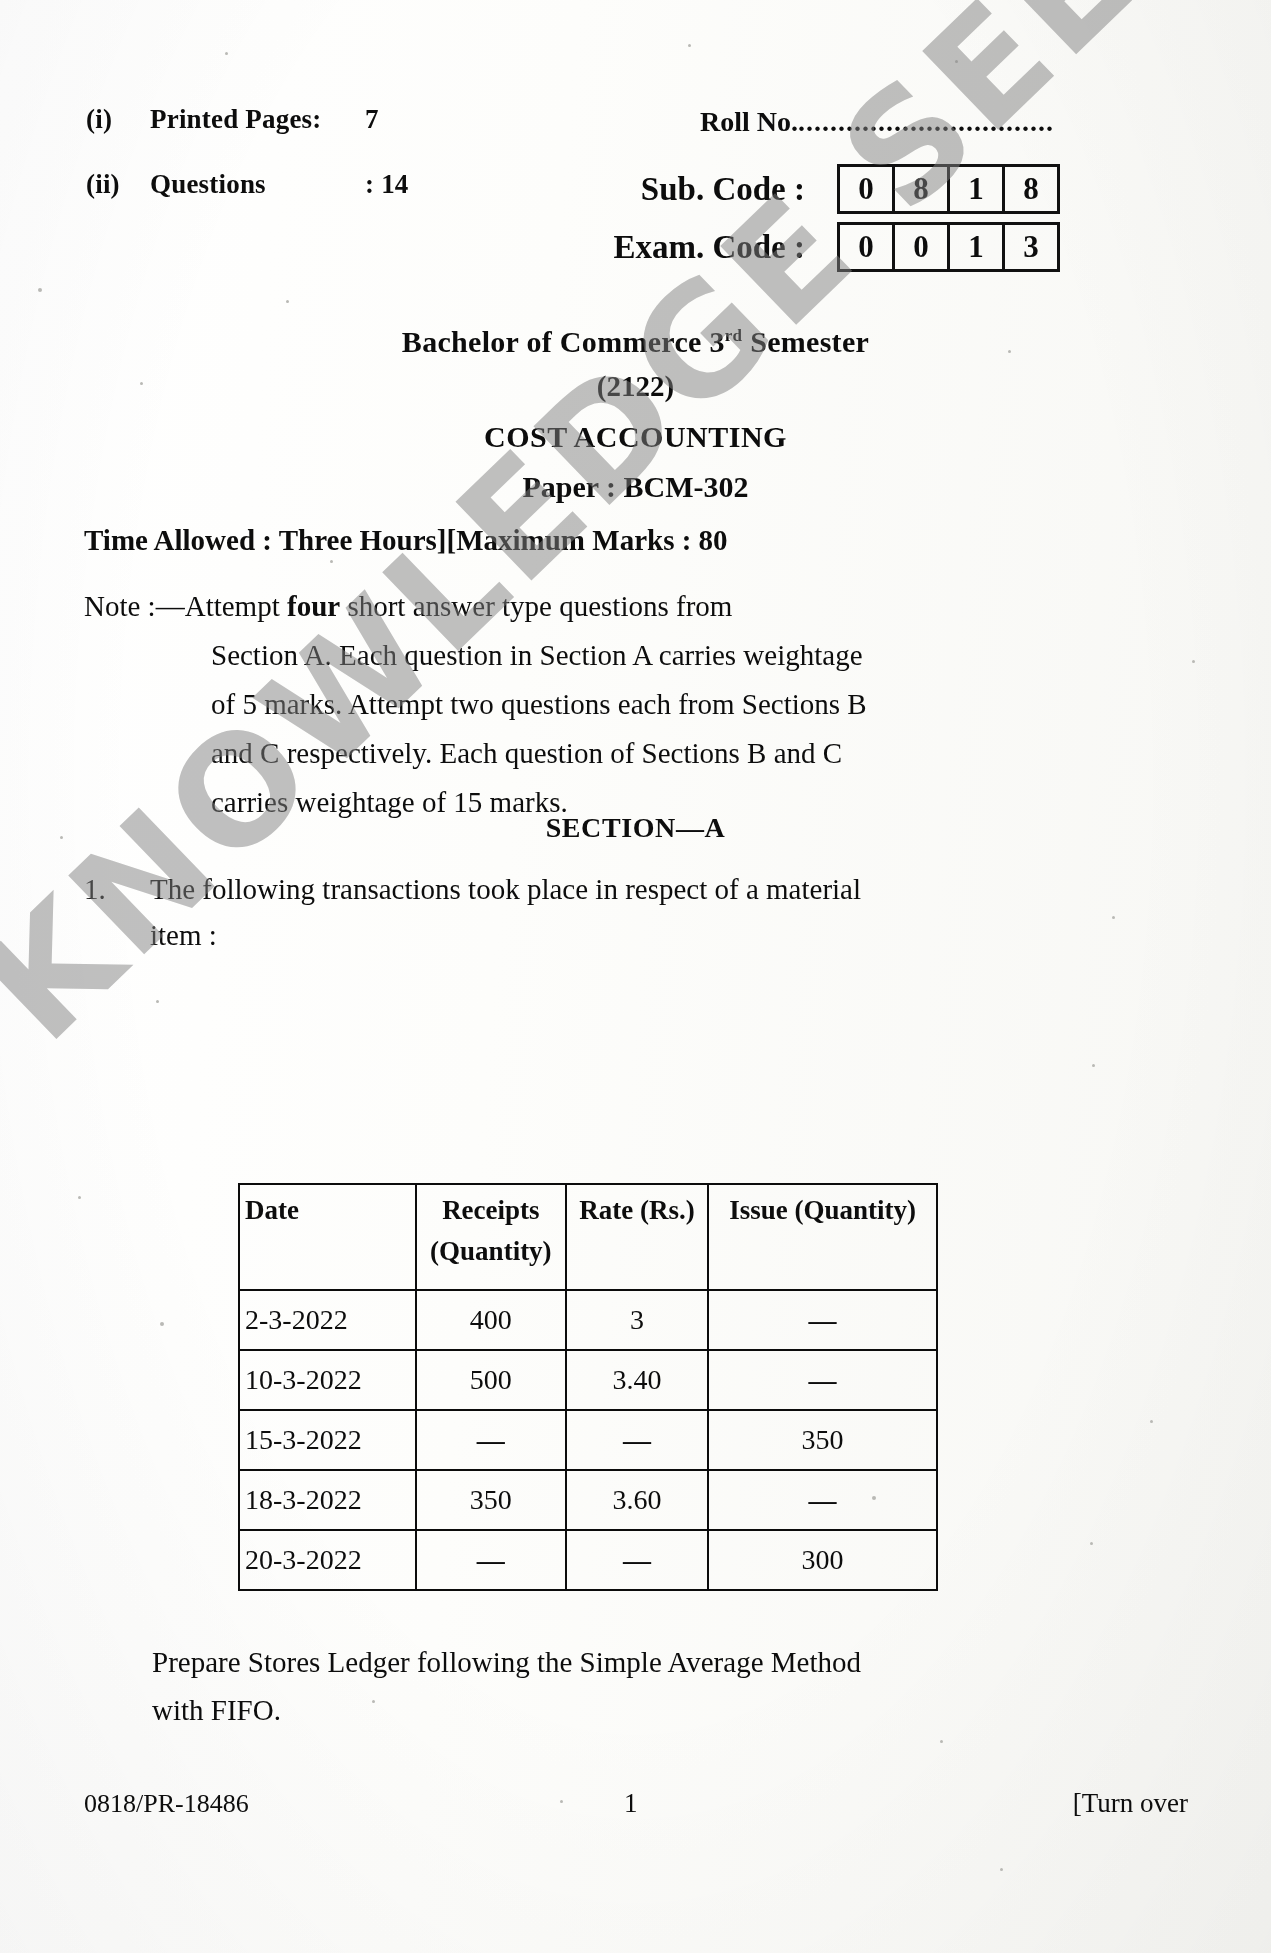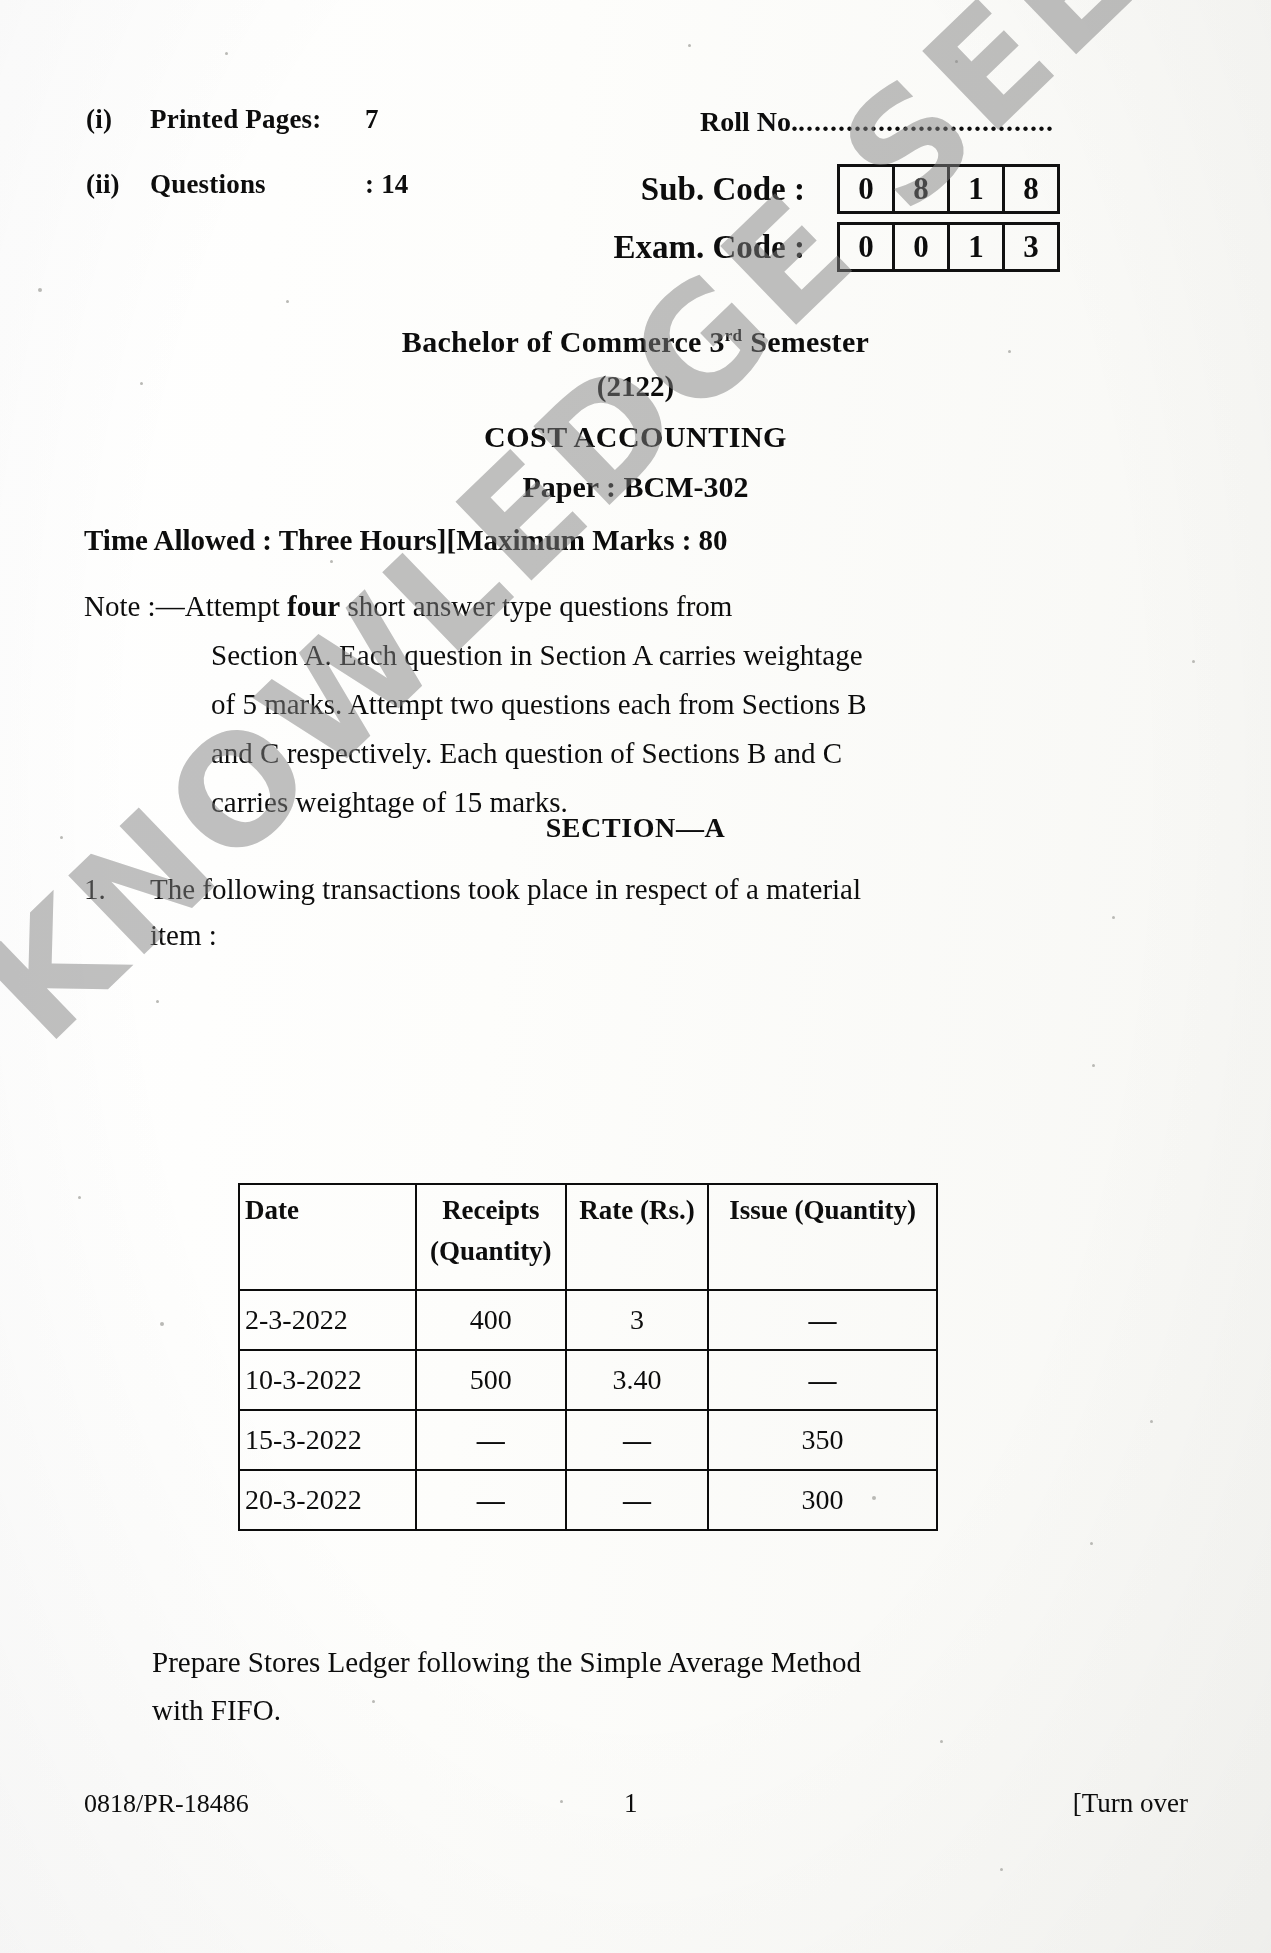--- a/index.html
+++ b/index.html
@@ -403,20 +403,26 @@
             <td class="c-date">10-3-2022</td>
             <td>500</td>
             <td>3.40</td>
             <td class="dash">—</td>
           </tr>
           <tr>
             <td class="c-date">15-3-2022</td>
             <td class="dash">—</td>
             <td class="dash">—</td>
             <td>350</td>
+          </tr>
+          <tr>
+            <td class="c-date">18-3-2022</td>
+            <td>350</td>
+            <td>3.60</td>
+            <td class="dash">—</td>
           </tr>
           <tr>
             <td class="c-date">20-3-2022</td>
             <td class="dash">—</td>
             <td class="dash">—</td>
             <td>300</td>
           </tr>
         </tbody>
       </table>
     </div>

